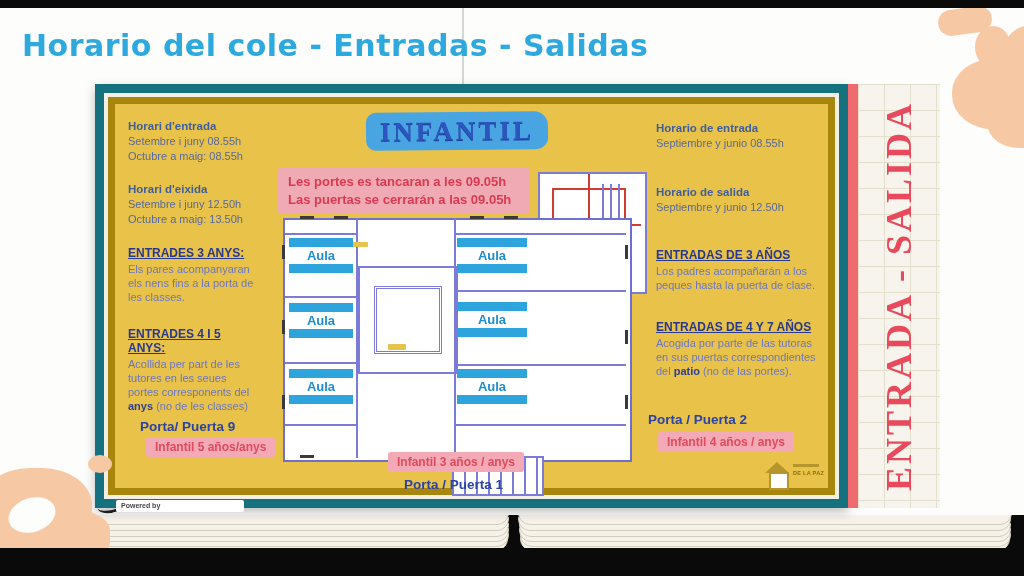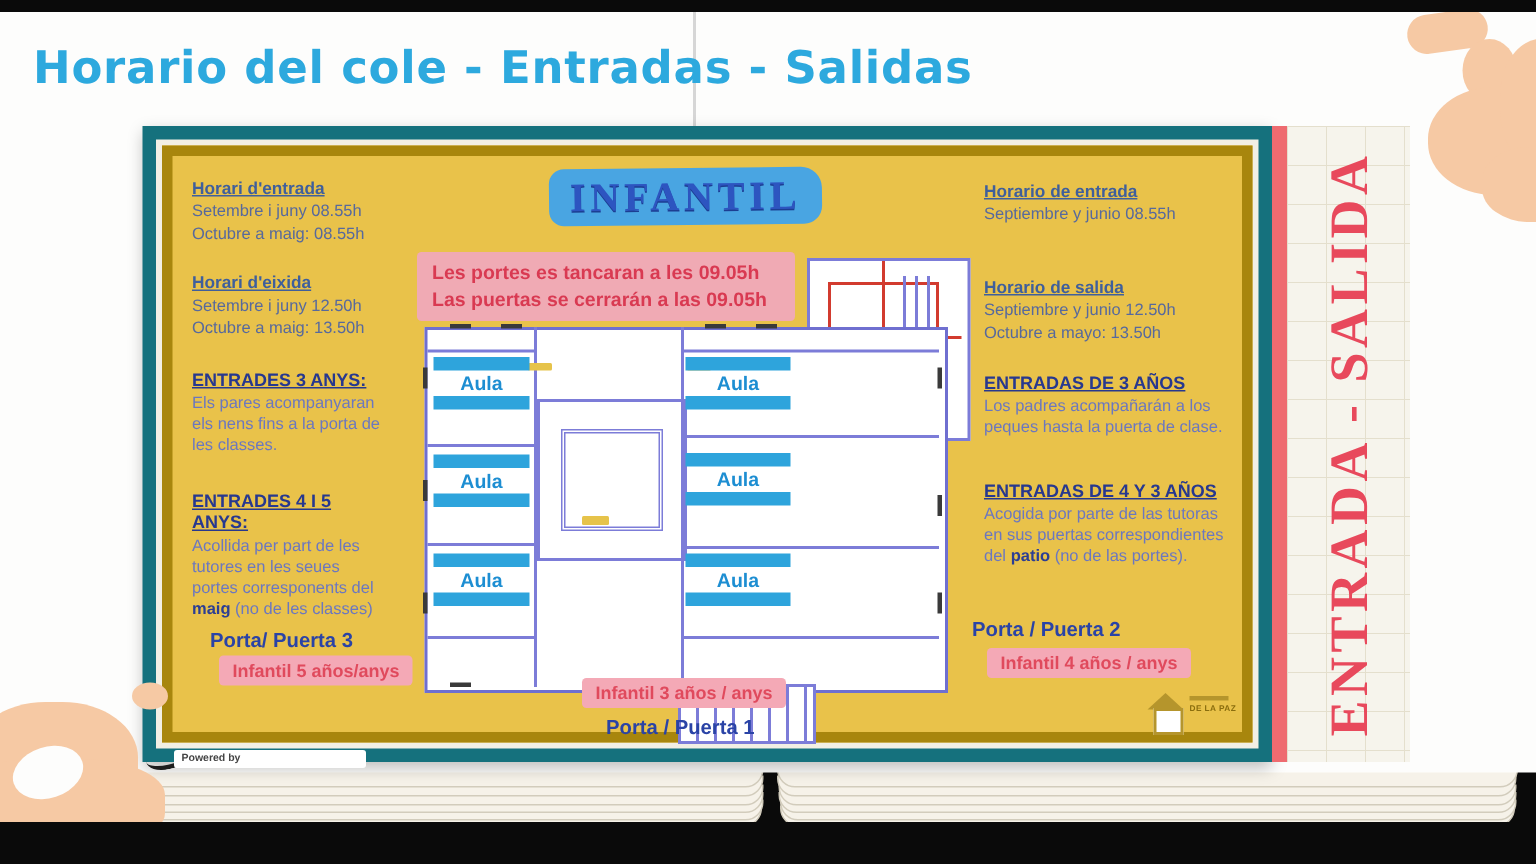--- a/index.html
+++ b/index.html
@@ -24,21 +24,21 @@
          text-align:center;font:700 36px "Liberation Serif",serif;color:#e8495c;letter-spacing:3px;line-height:60px;white-space:nowrap;}
   
   .banner{left:366px;top:112px;width:182px;height:38px;background:#49a5e2;border-radius:10px 14px 12px 10px;
           transform:rotate(-.6deg);display:flex;align-items:center;justify-content:center;}
   .banner span{font:700 27px "Liberation Serif",serif;color:#2d55c0;letter-spacing:3px;text-shadow:0 1px 0 #1c3e92;}
   
   .notice{left:278px;top:168px;width:252px;height:46px;background:#f0aab4;border-radius:3px;
           display:flex;flex-direction:column;justify-content:center;padding-left:10px;box-sizing:border-box;}
   .notice div{font:700 13px "Liberation Sans",sans-serif;color:#d93a52;line-height:18px;}
   
-  .hd{font:700 11.5px "Liberation Sans",sans-serif;color:#3f5f9c;text-decoration:underline;margin:0 0 2px 0;}
+  .hd{font:700 11.5px "Liberation Sans",sans-serif;color:#3f5f9c;margin:0 0 2px 0;}
   .tx{font:400 11px "Liberation Sans",sans-serif;color:#57699d;line-height:14.5px;}
   .hd2{font:700 12px "Liberation Sans",sans-serif;color:#27388f;text-decoration:underline;margin:0 0 2px 0;}
   .tx2{font:400 11px "Liberation Sans",sans-serif;color:#6b77c0;line-height:14px;}
   .tx2 b{color:#2c3e94;}
   .porta{font:700 13.5px "Liberation Sans",sans-serif;color:#2a43a6;white-space:nowrap;}
   .badge{background:#f4a9b6;color:#e04a5d;font:700 12px "Liberation Sans",sans-serif;
          padding:3px 9px;border-radius:3px;white-space:nowrap;display:inline-block;}
   
   .plan{left:283px;top:218px;width:345px;height:240px;background:#fff;border:2px solid #6f6fd0;}
   .annex{left:538px;top:172px;width:105px;height:118px;background:#fff;border:2px solid #7c7cd8;}
@@ -111,23 +111,23 @@
     <div class="hd">Horari d'eixida</div>
     <div class="tx">Setembre i juny 12.50h</div>
     <div class="tx">Octubre a maig: 13.50h</div>
   </div>
   <div class="abs" style="left:128px;top:246px;width:128px;">
     <div class="hd2">ENTRADES 3 ANYS:</div>
     <div class="tx2">Els pares acompanyaran els nens fins a la porta de les classes.</div>
   </div>
   <div class="abs" style="left:128px;top:327px;width:128px;">
     <div class="hd2">ENTRADES 4 I 5 ANYS:</div>
-    <div class="tx2"><span>Acollida per part de les tutores en les seues portes corresponents del </span><b>maig</b><span> (no de les classes)</span></div>
-  </div>
-  <div class="abs porta" style="left:140px;top:419px;">Porta/ Puerta 3</div>
+    <div class="tx2"><span>Acollida per part de les tutores en les seues portes corresponents del </span><b>anys</b><span> (no de les classes)</span></div>
+  </div>
+  <div class="abs porta" style="left:140px;top:419px;">Porta/ Puerta 9</div>
   <div class="abs badge" style="left:146px;top:437px;text-align:center;">Infantil 5 años/anys</div>
 
   <div class="abs banner">
     <span>INFANTIL</span>
   </div>
   <div class="abs notice">
     <div>Les portes es tancaran a les 09.05h</div>
     <div>Las puertas se cerrarán a las 09.05h</div>
   </div>
 
@@ -206,28 +206,27 @@
     <div class="bar"></div>
   </div>
 
   <div class="abs" style="left:656px;top:122px;width:180px;">
     <div class="hd">Horario de entrada</div>
     <div class="tx">Septiembre y junio 08.55h</div>
   </div>
   <div class="abs" style="left:656px;top:186px;width:180px;">
     <div class="hd">Horario de salida</div>
     <div class="tx">Septiembre y junio 12.50h</div>
-    <div class="tx">Octubre a mayo: 13.50h</div>
   </div>
   <div class="abs" style="left:656px;top:248px;width:170px;">
     <div class="hd2">ENTRADAS DE 3 AÑOS</div>
     <div class="tx2">Los padres acompañarán a los peques hasta la puerta de clase.</div>
   </div>
   <div class="abs" style="left:656px;top:320px;width:170px;">
-    <div class="hd2">ENTRADAS DE 4 Y 3 AÑOS</div>
+    <div class="hd2">ENTRADAS DE 4 Y 7 AÑOS</div>
     <div class="tx2"><span>Acogida por parte de las tutoras en sus puertas correspondientes del </span><b>patio</b><span> (no de las portes).</span></div>
   </div>
   <div class="abs porta" style="left:648px;top:412px;">Porta / Puerta 2</div>
   <div class="abs badge" style="left:658px;top:432px;">Infantil 4 años / anys</div>
 
   <div class="abs badge" style="left:388px;top:452px;">Infantil 3 años / anys</div>
   <div class="abs porta" style="left:404px;top:477px;">Porta / Puerta 1</div>
 
   <div class="abs logo">
     <div class="roof"></div>

